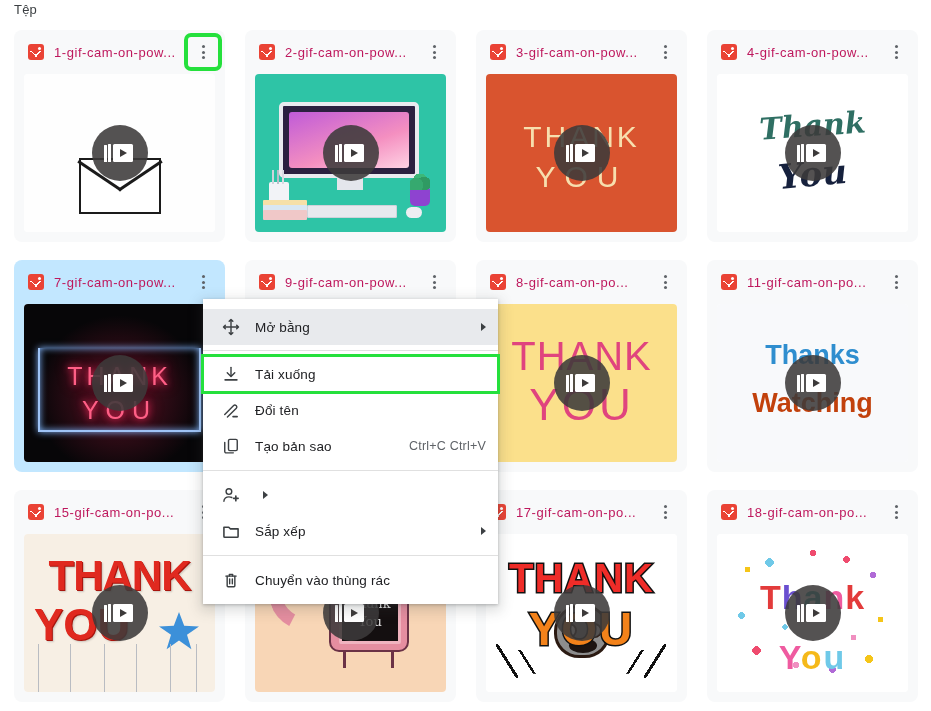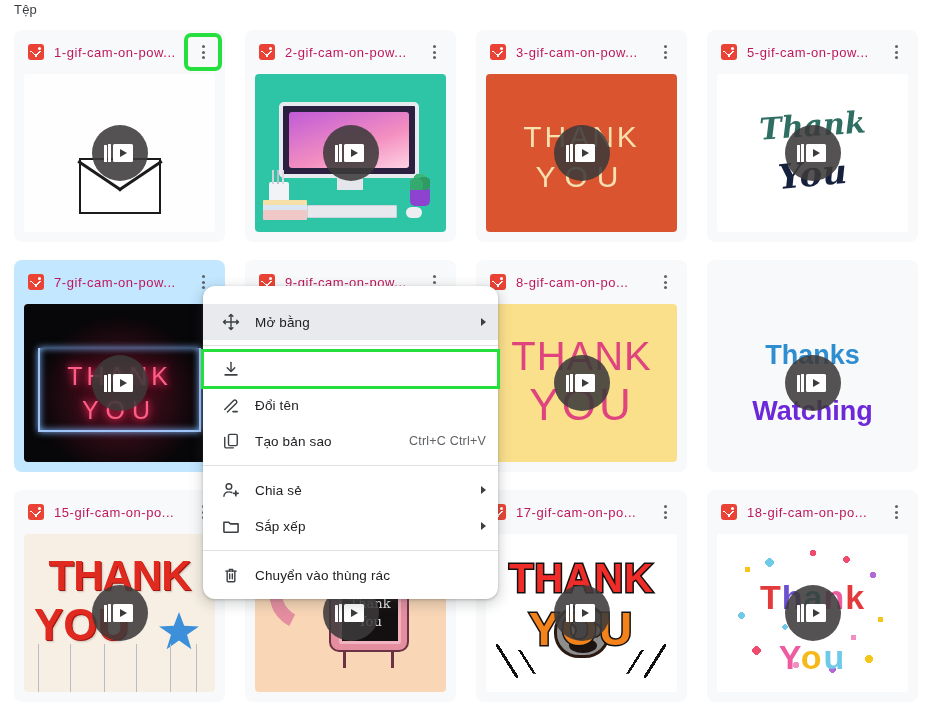--- a/index.html
+++ b/index.html
@@ -238,21 +238,21 @@
   .t10 .p1 { top: 30px; font-size: 40px; letter-spacing: 1px; }
   .t10 .p2 { top: 76px; font-size: 44px; letter-spacing: 3px; }
 
   
   .t11 { background: #f8f9fb; }
   .t11 .w1, .t11 .w2 {
     position: absolute; left: 0; right: 0; text-align: center;
     font-weight: 700;
   }
   .t11 .w1 { top: 36px; font-size: 27px; color: #2f8ecf; }
-  .t11 .w2 { top: 92px; font-size: 27px; color: #6d28d9; }
+  .t11 .w2 { top: 84px; font-size: 27px; color: #c2410c; }
 
   
   .t15 { background: #f7efe4; }
   .t15 .b1, .t15 .b2 {
     position: absolute; left: 2px; right: 2px; text-align: center;
     color: #e0291f; font-weight: 700;
     text-shadow: 1px 1px 0 #a8140d, 2px 2px 2px rgba(0,0,0,.18);
   }
   .t15 .b1 { top: 18px; font-size: 42px; letter-spacing: -1px; }
   .t15 .b2 { top: 66px; font-size: 44px; letter-spacing: 0px; text-align: left; padding-left: 8px;}
@@ -361,26 +361,26 @@
   .t18 .d2 {
     position: absolute; left: 0; right: 0; top: 104px; text-align: center;
     font-size: 34px; font-weight: 700; letter-spacing: 2px;
   }
   .t18 .d2 span:nth-child(1){ color:#ef5ba0; }
   .t18 .d2 span:nth-child(2){ color:#f5b91a; }
   .t18 .d2 span:nth-child(3){ color:#6fc9e8; }
 
   
   .ctx-menu {
-    position: absolute; left: 203px; top: 286px;
+    position: absolute; left: 203px; top: 299px;
     width: 295px;
     background: #fff;
-    border-radius: 12px;
+    border-radius: 0;
     box-shadow: 0 1px 3px rgba(60,64,67,.30), 0 4px 12px 3px rgba(60,64,67,.18);
-    padding: 12px 0 6px 0;
+    padding: 4px 0 6px 0;
     z-index: 50;
     font-size: 13.5px; color: #202124;
   }
   .ctx-menu .pad-top { height: 6px; }
   .mi {
     height: 36px;
     display: flex; align-items: center;
     padding: 0 12px 0 18px;
     gap: 14px;
     position: relative;
@@ -498,21 +498,21 @@
               <span class="frame">
                 <span class="tri"></span>
               </span>
             </div>
           </div>
         </div>
       </div>
       <div class="card">
         <div class="card-head">
           <span class="file-icon"></span>
-          <span class="card-title">5-gif-cam-on-pow...</span>
+          <span class="card-title">4-gif-cam-on-pow...</span>
           <span class="kebab">
             <i></i>
             <i></i>
             <i></i>
           </span>
         </div>
         <div class="thumb">
           <div class="art t4">
             <div class="s1">Thank</div>
             <div class="s2">You</div>
@@ -599,20 +599,29 @@
               <span class="bar"></span>
               <span class="bar b2"></span>
               <span class="frame">
                 <span class="tri"></span>
               </span>
             </div>
           </div>
         </div>
       </div>
       <div class="card">
+        <div class="card-head">
+          <span class="file-icon"></span>
+          <span class="card-title">11-gif-cam-on-po...</span>
+          <span class="kebab">
+            <i></i>
+            <i></i>
+            <i></i>
+          </span>
+        </div>
         <div class="thumb">
           <div class="art t11">
             <div class="w1">Thanks</div>
             <div class="w2">Watching</div>
           </div>
           <div class="play-badge">
             <div class="film">
               <span class="bar"></span>
               <span class="bar b2"></span>
               <span class="frame">
@@ -761,20 +770,21 @@
       </div>
       <div class="ctx-sep tight"></div>
       <div class="mi outlined">
         <span class="mi-icon">
           <svg width="20" height="20" viewBox="0 0 24 24" fill="none" stroke="currentColor" stroke-width="1.7" stroke-linecap="round" stroke-linejoin="round">
             <path d="M12 4v10"></path>
             <path d="M7.5 10.5L12 15l4.5-4.5"></path>
             <path d="M5 19h14" stroke-width="2.1"></path>
           </svg>
         </span>
+        <span class="mi-label">Tải xuống</span>
       </div>
       <div class="mi">
         <span class="mi-icon">
           <svg width="20" height="20" viewBox="0 0 24 24" fill="none" stroke="currentColor" stroke-width="1.7" stroke-linecap="round" stroke-linejoin="round">
             <path d="M4.5 17.3L15.2 6.6a2 2 0 012.8 0l.4.4a2 2 0 010 2.8L7.7 20.5"></path>
             <path d="M14.5 19.8h4.8" stroke-width="2.1"></path>
           </svg>
         </span>
         <span class="mi-label">Đổi tên</span>
       </div>
@@ -790,21 +800,20 @@
       </div>
       <div class="ctx-sep"></div>
       <div class="mi">
         <span class="mi-icon">
           <svg width="20" height="20" viewBox="0 0 24 24" fill="none" stroke="currentColor" stroke-width="1.7" stroke-linecap="round" stroke-linejoin="round">
             <circle cx="9.5" cy="7.8" r="3.4"></circle>
             <path d="M3.5 19.4c0-3.3 2.7-5.2 6-5.2 1.3 0 2.5.3 3.5.8"></path>
             <path d="M17.8 13.2v5.6M15 16h5.6" stroke-width="2"></path>
           </svg>
         </span>
-        <span class="mi-label">Chia sẻ</span>
         <span class="mi-arrow"></span>
       </div>
       <div class="mi">
         <span class="mi-icon">
           <svg width="20" height="20" viewBox="0 0 24 24" fill="none" stroke="currentColor" stroke-width="1.7" stroke-linecap="round" stroke-linejoin="round">
             <path d="M3.5 7.4h5.8l1.8 2h9.4v9.1a1 1 0 01-1 1H4.5a1 1 0 01-1-1V7.4z" stroke-width="1.9"></path>
           </svg>
         </span>
         <span class="mi-label">Sắp xếp</span>
         <span class="mi-arrow"></span>

